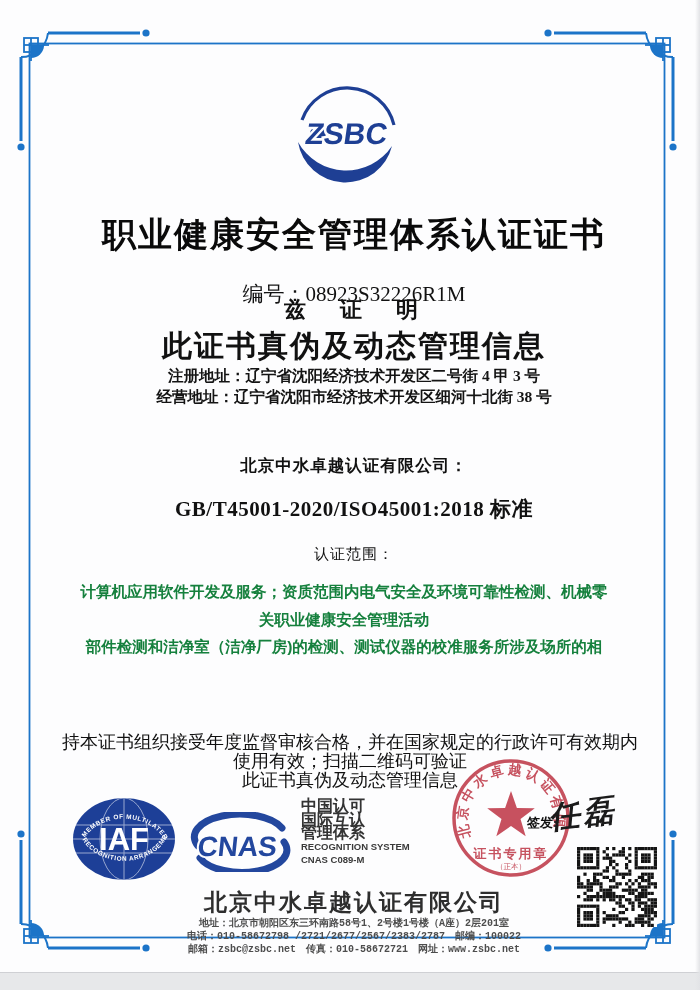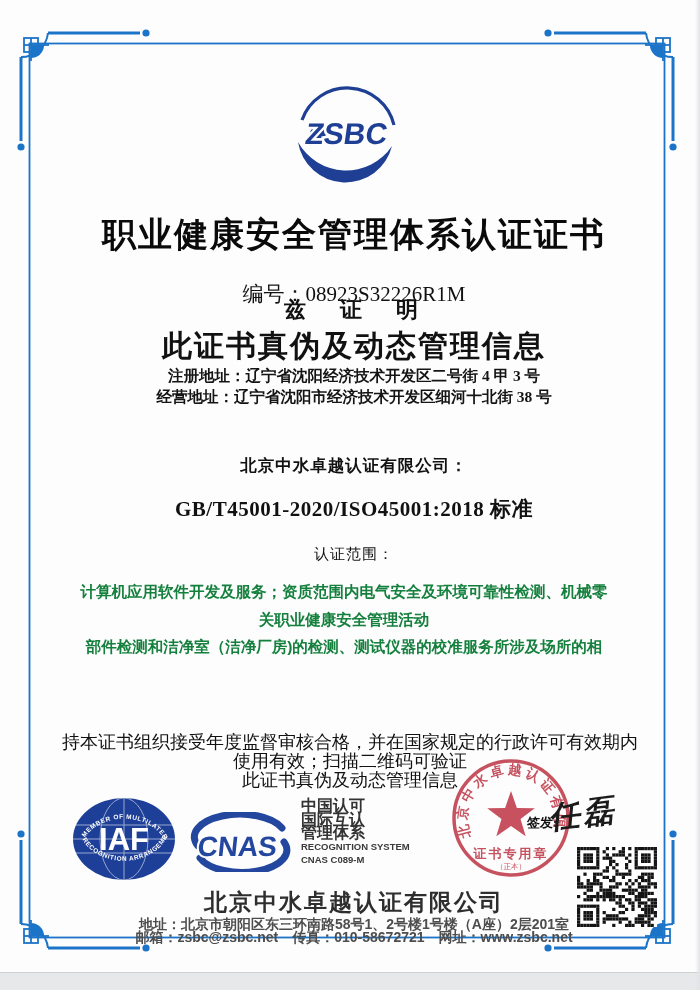--- a/index.html
+++ b/index.html
@@ -30,21 +30,21 @@
         font-family:"Liberation Sans",sans-serif;color:#333;}
   .accr .zh{font-size:16px;font-weight:700;line-height:13.5px;}
   .accr .en{font-size:9.5px;font-weight:700;line-height:13px;color:#3a3a3a;}
   .seal{position:absolute;left:449px;top:756px;z-index:3;opacity:.88;}
   .sigLabel{position:absolute;left:527px;top:814px;z-index:4;font-size:13px;font-weight:700;}
   .sigName{position:absolute;left:551px;top:793px;z-index:4;font-size:31px;font-weight:600;
            transform:rotate(-7deg) skewX(-12deg);color:#1b1b1b;letter-spacing:3px;}
   .qr{position:absolute;left:577px;top:847px;z-index:2;}
   .issuer{top:887px;font-family:"Liberation Sans",sans-serif;font-size:23px;font-weight:700;
           letter-spacing:2px;color:#2e2e2e;}
-  .contacts{top:918px;font-family:Liberation Sans, sans-serif;font-size:14px;
+  .contacts{top:918px;font-family:Liberation Mono, monospace;font-size:10px;
             font-weight:600;line-height:12.8px;color:#4d4d4d;}
   .grayStrip{position:absolute;left:0;top:972px;width:700px;height:18px;background:#e7e8ea;
              border-top:1px solid #cfd0d4;z-index:0;}
 </style>
 </head>
 <body>
 
 <div class="page">
 
   <svg class="frame" width="700" height="990" viewBox="0 0 700 990">
@@ -481,17 +481,18 @@
         <rect x="51" y="72" width="3" height="3"></rect>
         <rect x="60" y="72" width="3" height="3"></rect>
         <rect x="66" y="72" width="3" height="3"></rect>
         <rect x="69" y="72" width="3" height="3"></rect>
       </g>
     </svg>
 
   <div class="ctr issuer">北京中水卓越认证有限公司</div>
   <div class="ctr contacts">
     <div>地址：北京市朝阳区东三环南路58号1、2号楼1号楼（A座）2层201室</div>
+    <div>电话：010-58672798 /2721/2677/2567/2383/2787　邮编：100022</div>
     <div>邮箱：zsbc@zsbc.net　传真：010-58672721　网址：www.zsbc.net</div>
   </div>
 
   <div class="grayStrip"></div>
 </div>
 
 </body></html>

